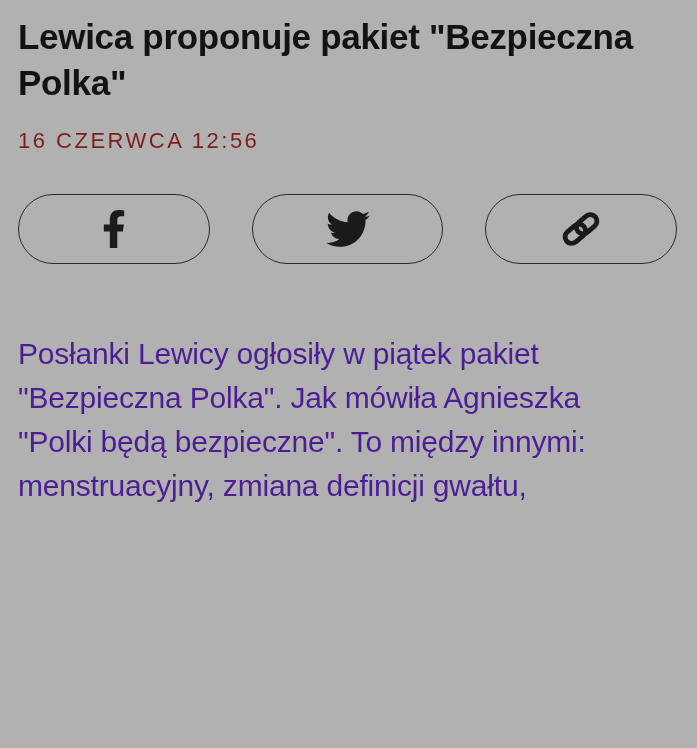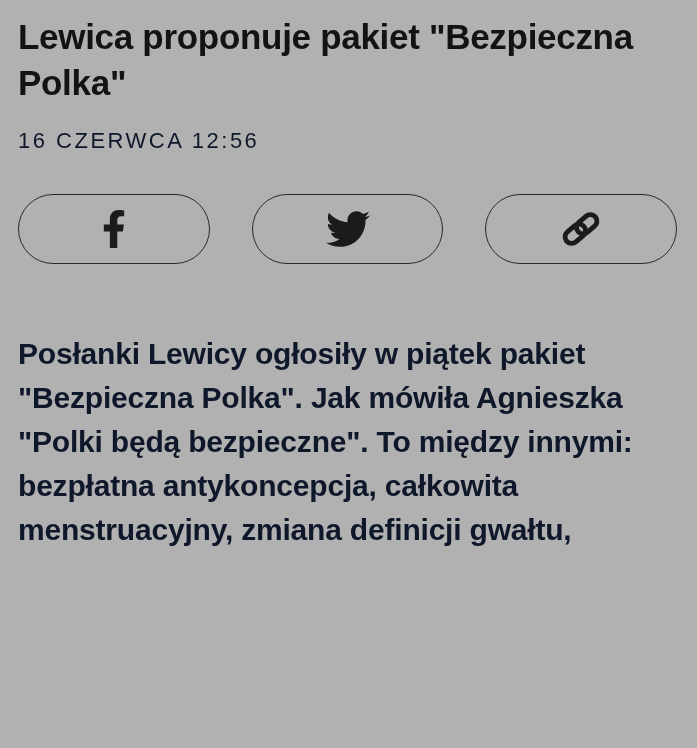--- a/index.html
+++ b/index.html
@@ -25,21 +25,21 @@
     letter-spacing: -0.3px;
     color: #131313;
   }
   .title .line { white-space: nowrap; }
   .timestamp {
     margin-top: 22px;
     font-size: 22px;
     font-weight: 400;
     line-height: 26px;
     letter-spacing: 2.5px;
-    color: #0f172a;
+    color: #7f1d1d;
   }
   .share-row {
     margin-top: 40px;
     display: flex;
     gap: 42px;
   }
   .share-btn {
     flex: 1;
     height: 70px;
     border: 1px solid #2a2a2a;
@@ -52,24 +52,24 @@
     cursor: pointer;
   }
   .share-btn .icon {
     display: flex;
     align-items: center;
     justify-content: center;
   }
   .body-text {
     margin-top: 68px;
     font-size: 30px;
-    font-weight: 700;
+    font-weight: 400;
     line-height: 44px;
     letter-spacing: -0.2px;
-    color: #0f172a;
+    color: #4c1d95;
   }
   .body-text .line { white-space: nowrap; }
 </style>
 </head>
 <body>
 
 <div class="page">
 
   <h1 class="title">
       <div class="line">Lewica proponuje pakiet "Bezpieczna</div>
@@ -106,17 +106,16 @@
         </svg>
       </span>
     </button>
 
   </div>
 
   <div class="body-text">
       <div class="line">Posłanki Lewicy ogłosiły w piątek pakiet</div>
       <div class="line">"Bezpieczna Polka". Jak mówiła Agnieszka</div>
       <div class="line">"Polki będą bezpieczne". To między innymi:</div>
-      <div class="line">bezpłatna antykoncepcja, całkowita</div>
       <div class="line">menstruacyjny, zmiana definicji gwałtu,</div>
     </div>
 
 </div>
 
 </body></html>

